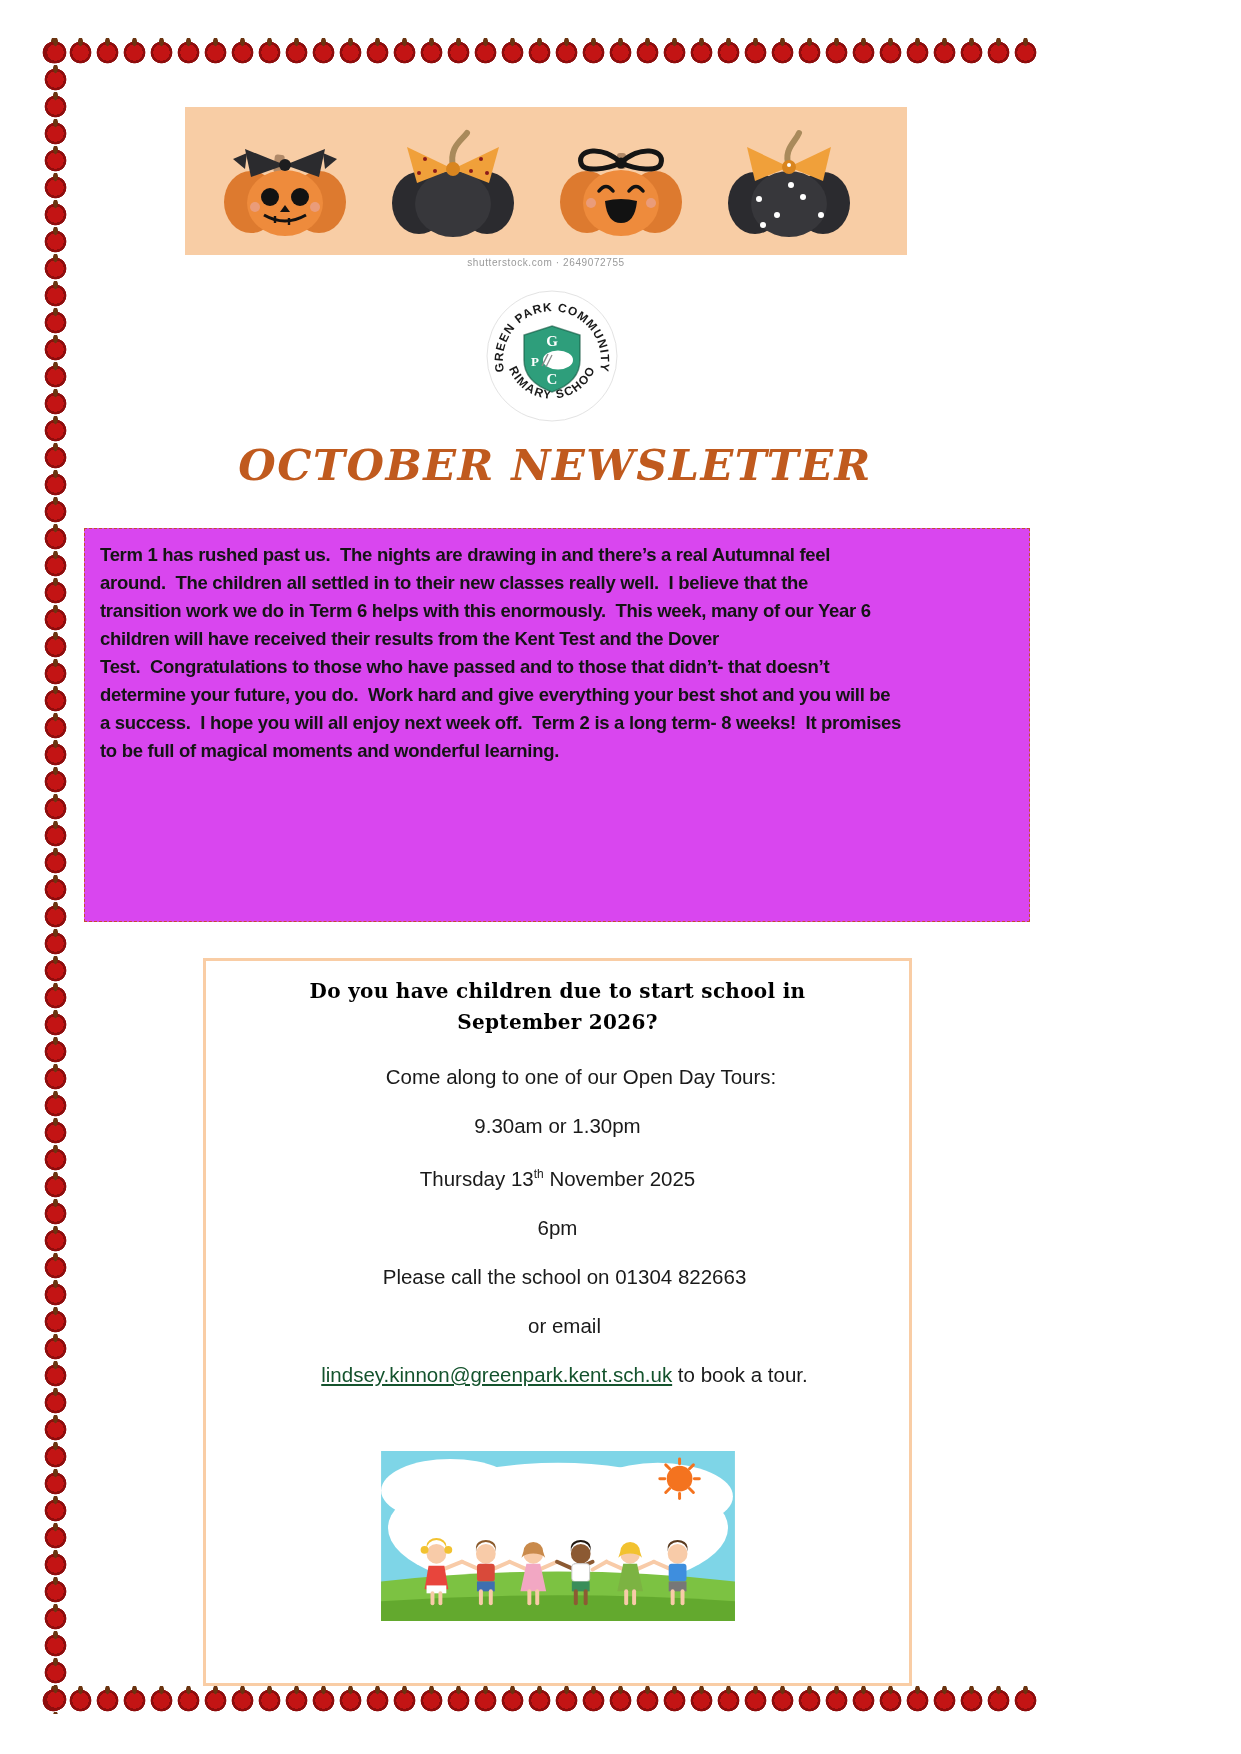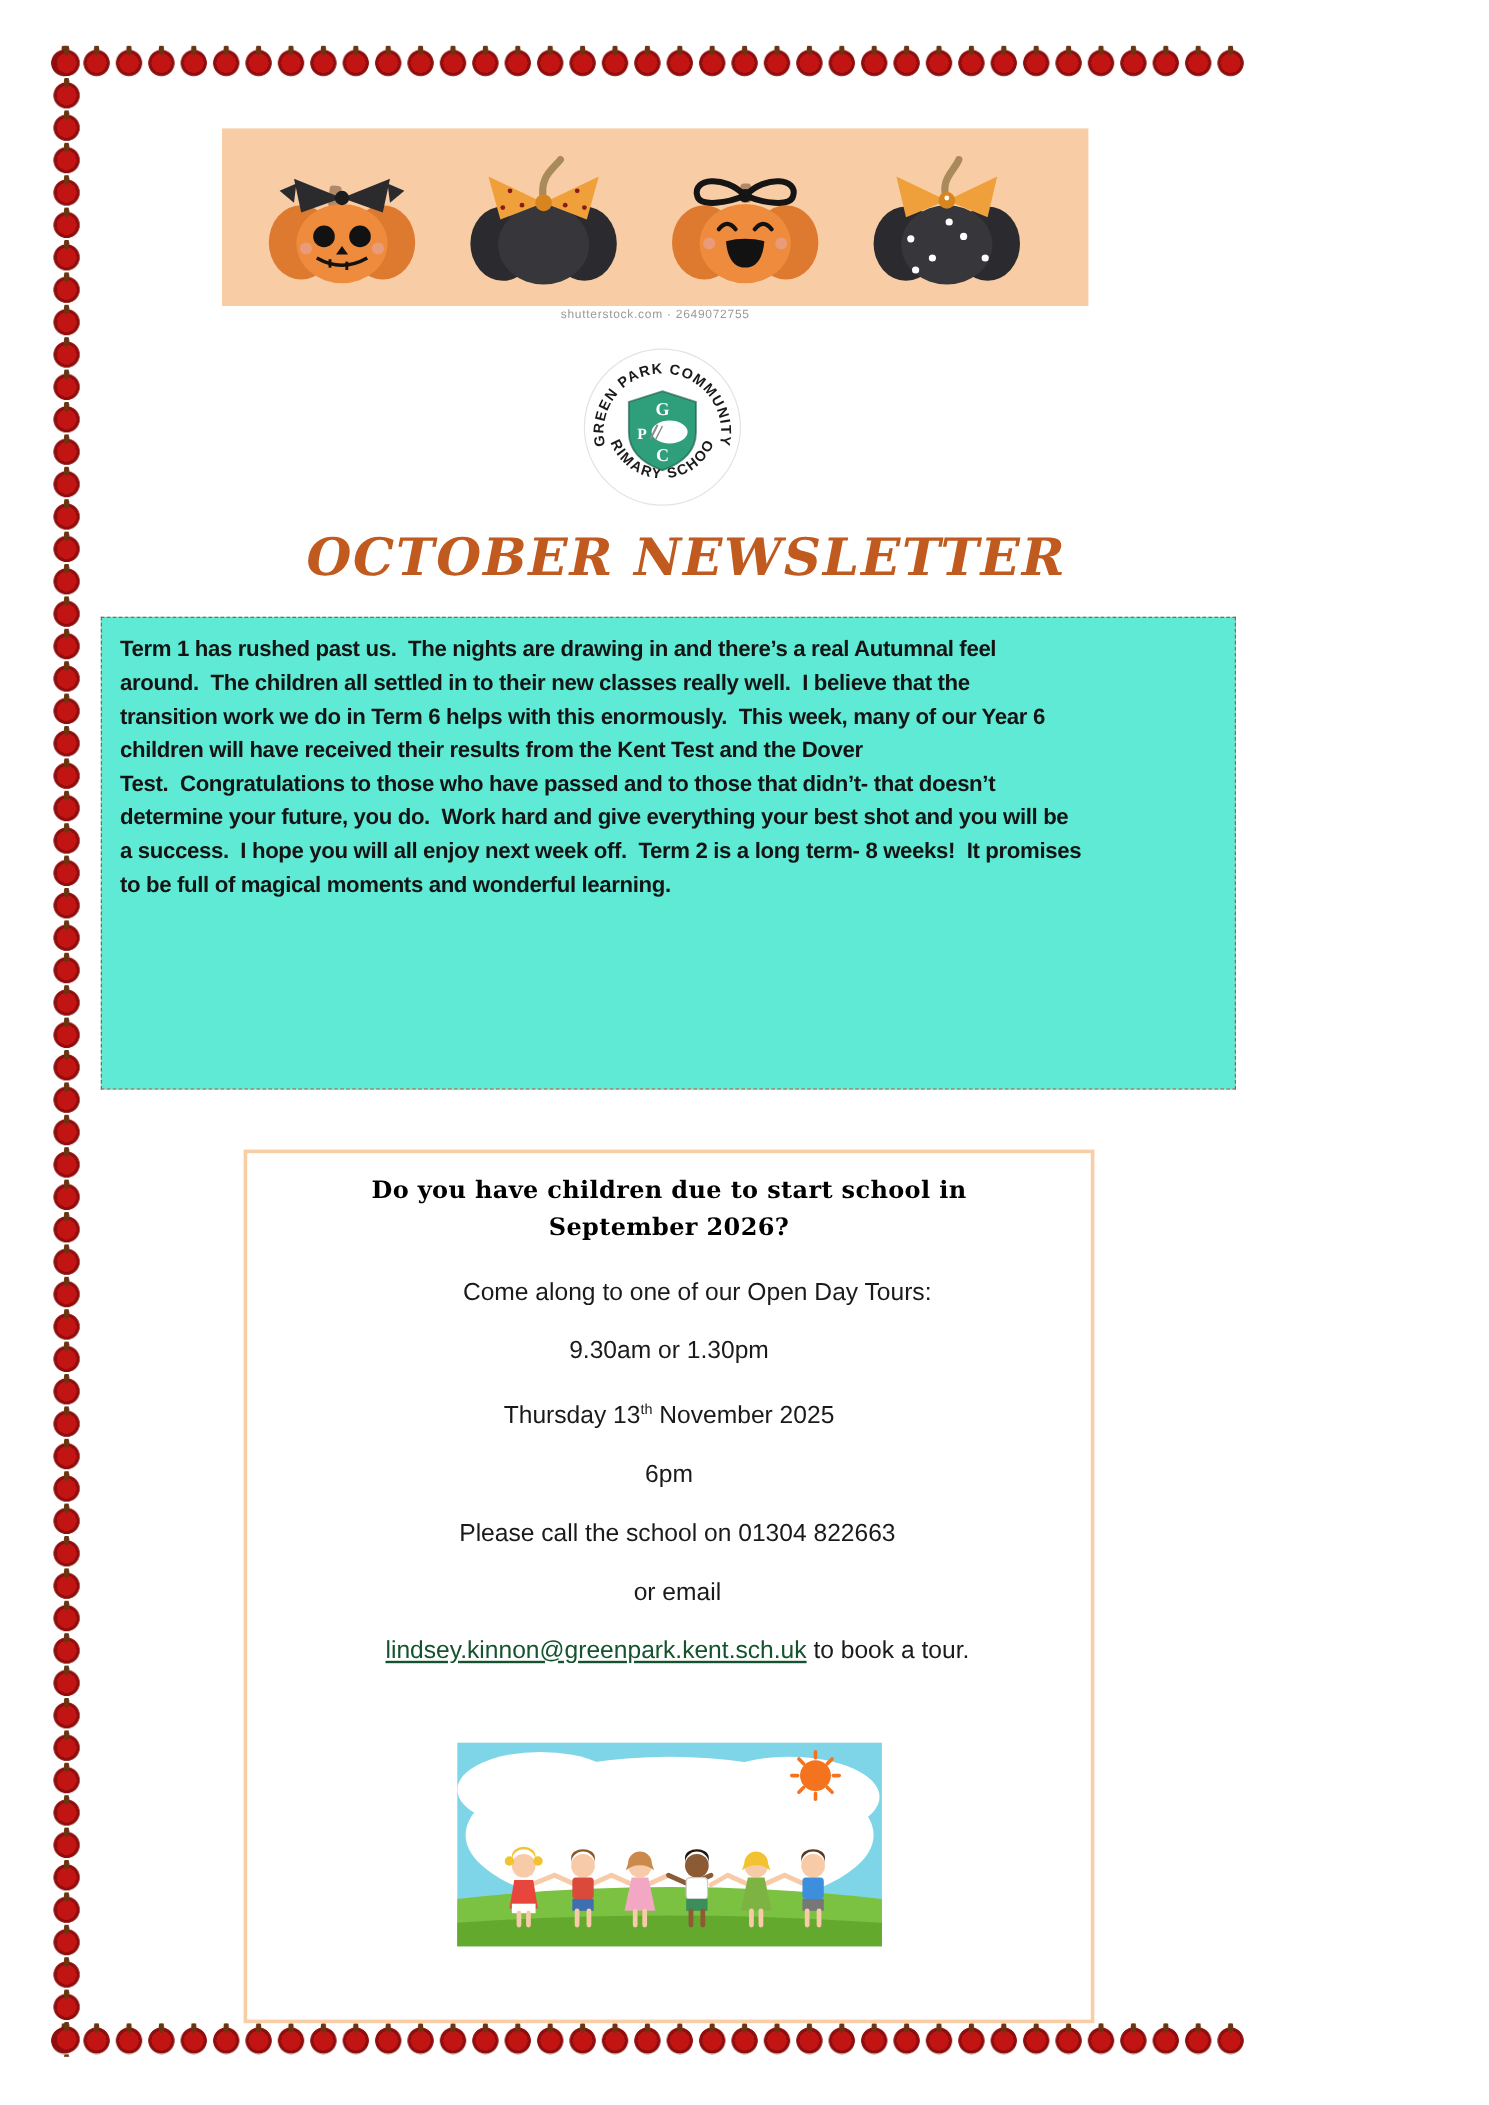--- a/index.html
+++ b/index.html
@@ -39,30 +39,30 @@
     position:absolute; left:185px; top:257px; width:722px;
     text-align:center; font-size:10px; color:#9a9a9a; letter-spacing:.6px;
   }
 
   
   .logo { position:absolute; left:486px; top:290px; width:132px; height:132px; }
   .logo svg { width:100%; height:100%; }
 
   
   .title {
-    position:absolute; left:97px; top:440px; width:950px;
+    position:absolute; left:80px; top:440px; width:950px;
     text-align:center;
     font-family:"DejaVu Serif", serif; font-style:italic; font-weight:bold;
     font-size:43px; letter-spacing:1.5px; color:#C05A1E;
   }
 
   
   .intro-box {
-    position:absolute; left:84px; top:514px; width:946px; height:394px;
-    border:1px dashed #C4502E; padding:12px 15px 0 15px; background:#5eead4;
+    position:absolute; left:84px; top:528px; width:946px; height:394px;
+    border:1px dashed #C4502E; padding:12px 15px 0 15px; background:#d946ef;
   }
   .intro-text {
     font-weight:bold; font-size:18.5px; line-height:28px; letter-spacing:-0.3px;
     color:#141414; white-space:pre;
   }
   .signature {
     margin-top:52px; font-weight:bold; font-size:19.5px; color:#141414;
   }
 
   

